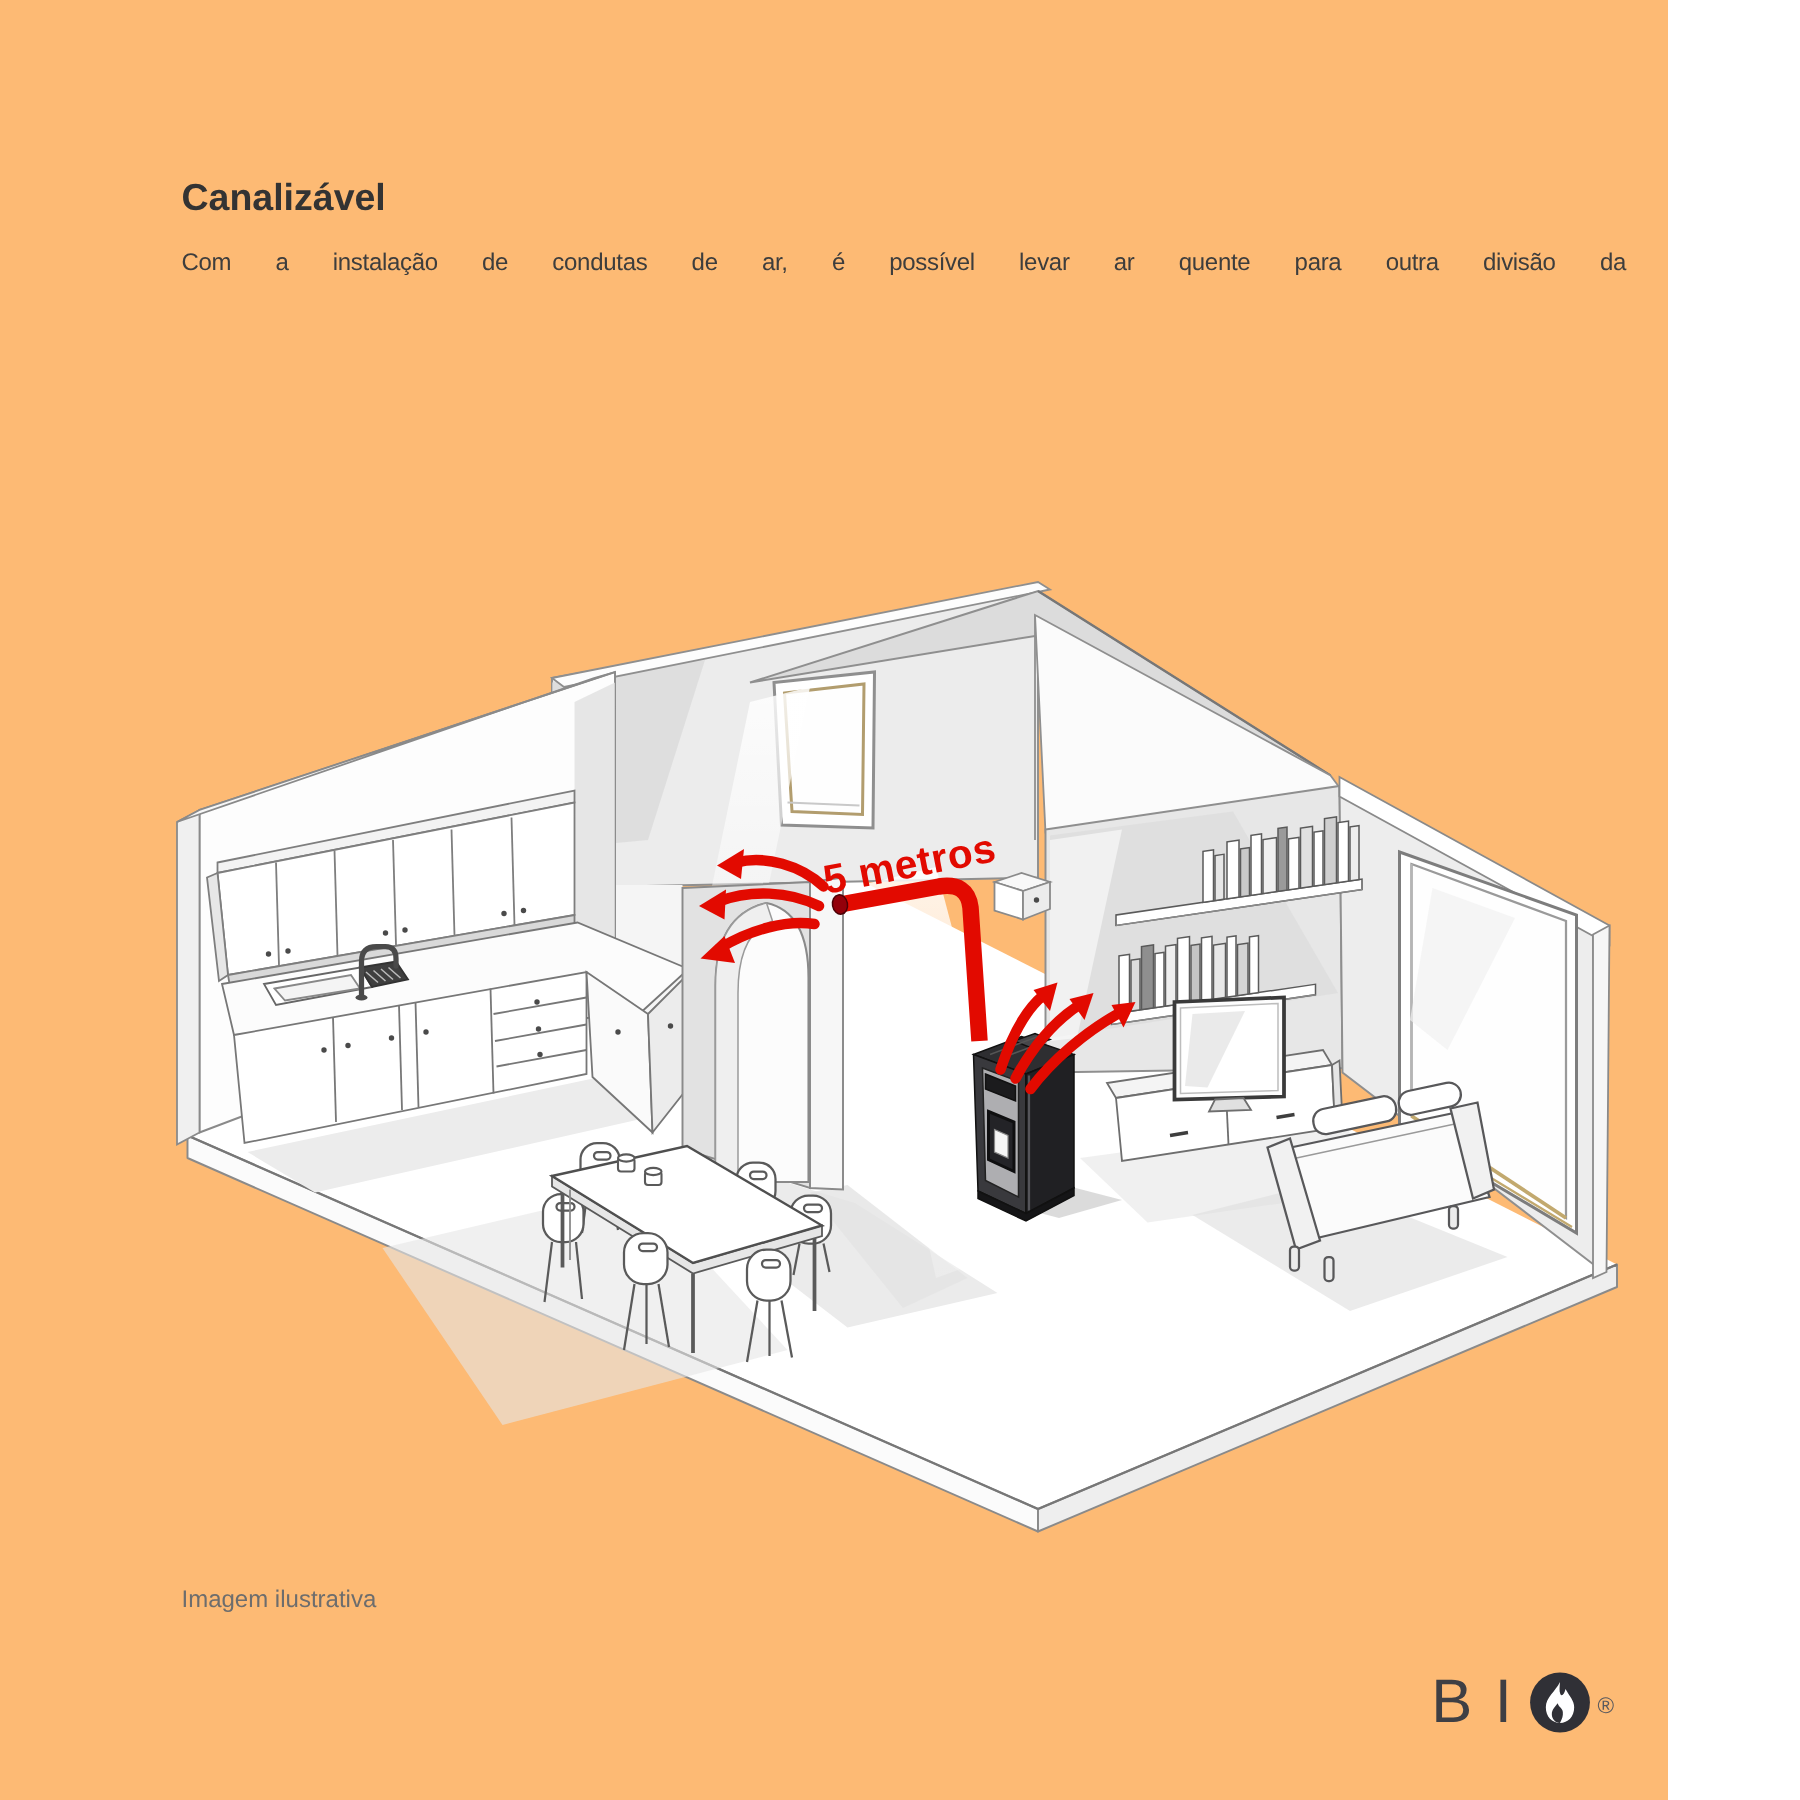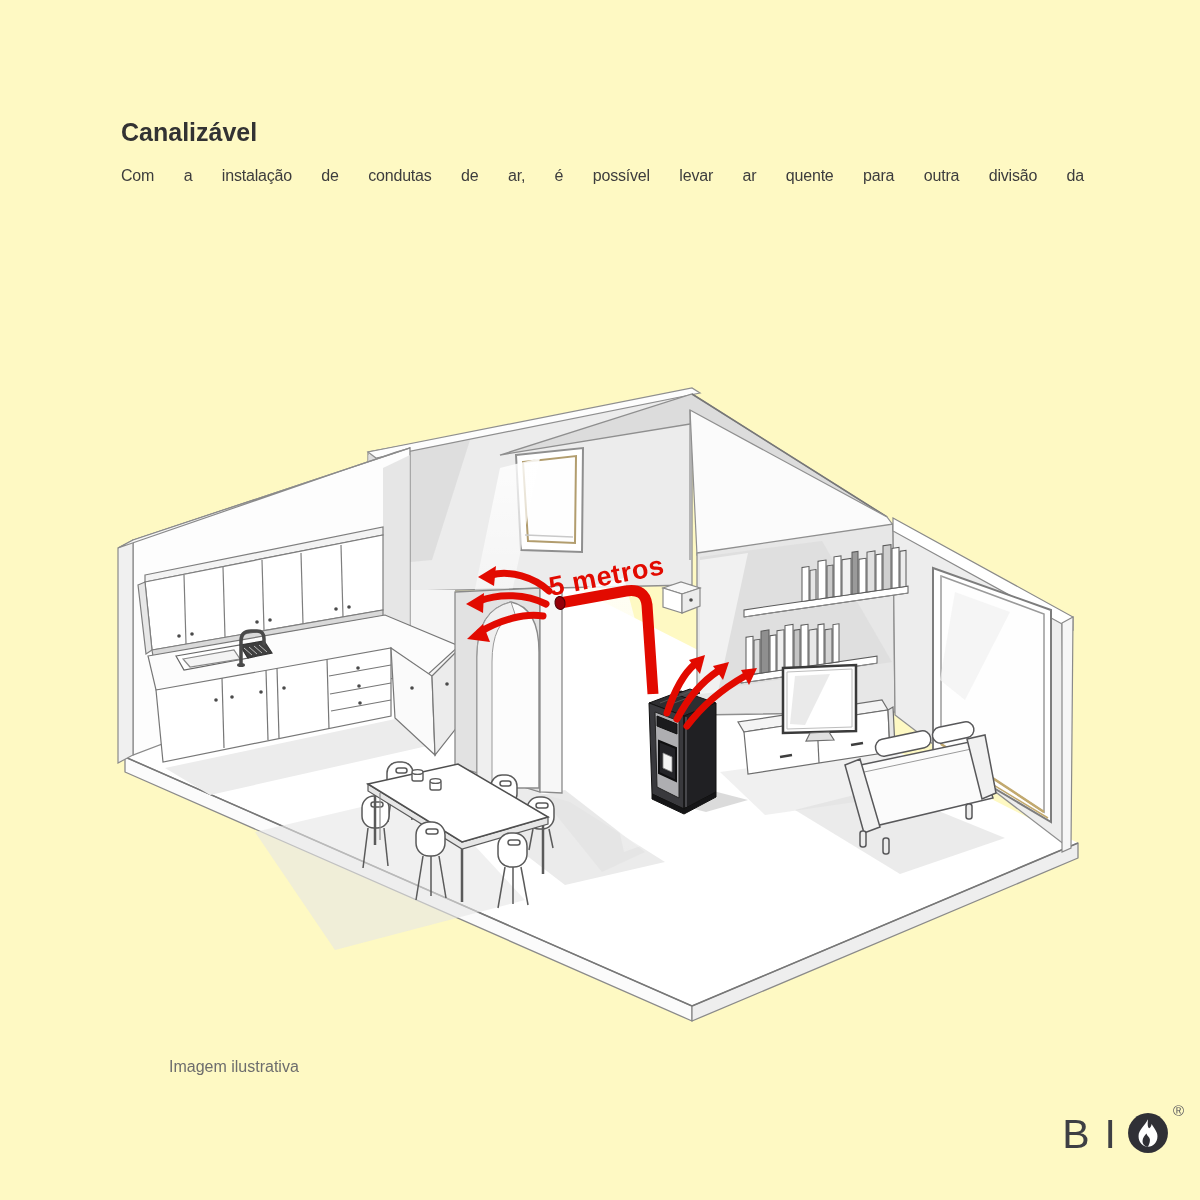--- a/index.html
+++ b/index.html
@@ -1,25 +1,25 @@
 <!DOCTYPE html>
 <html><head>
 <meta charset="utf-8">
 <style>
   html,body{margin:0;padding:0;background:#fff;}
-  .page{position:relative;width:1200px;height:1200px;background:#fef9c3;overflow:hidden;
+  .page{position:relative;width:1112px;height:1200px;background:#fdba74;overflow:hidden;
         font-family:"Liberation Sans",sans-serif;color:#3c3c3c;}
   .intro{position:absolute;left:121px;top:118px;width:963px;}
   .intro h1{margin:0 0 10px 0;font-size:25px;font-weight:bold;color:#333;letter-spacing:0;}
   .intro .line{font-size:16px;line-height:38px;color:#3d3d3d;letter-spacing:-0.2px;}
   .intro .line.just{text-align:justify;}
   .intro .line.just::after{content:"";display:inline-block;width:100%;}
   .illustration{position:absolute;left:0;top:0;width:1200px;height:1200px;}
-  .caption{position:absolute;left:121px;top:1058px;font-size:16px;color:#6d6d6d;margin-left:48px;}
-  .logo{position:absolute;right:16px;top:1112px;display:flex;align-items:flex-start;color:#3e3f44;margin-left:36px;}
+  .caption{position:absolute;left:121px;top:1058px;font-size:16px;color:#6d6d6d;}
+  .logo{position:absolute;right:36px;top:1112px;display:flex;align-items:flex-end;color:#3e3f44;margin-left:36px;}
   .logo .word{font-size:41px;font-weight:400;letter-spacing:15px;line-height:44px;}
   .logo .flame-wrap{width:42px;height:42px;margin:0 10px 0 -4px;flex:0 0 auto;}
   .logo sup{font-size:15px;color:#5a5a5e;margin-left:-6px;transform:translateY(-10px);display:inline-block;}
   svg text.ductlbl{font-family:"Liberation Sans",sans-serif;font-weight:bold;font-size:27px;letter-spacing:0.5px;}
 </style>
 </head>
 <body>
 
 <div class="page">
 

